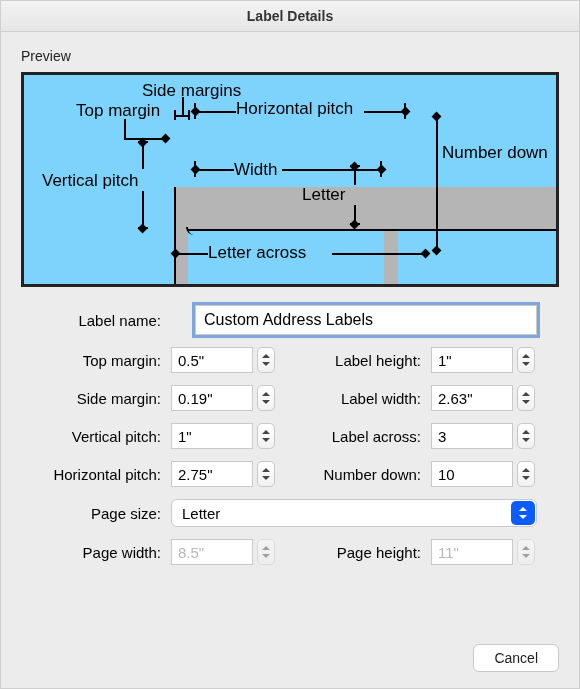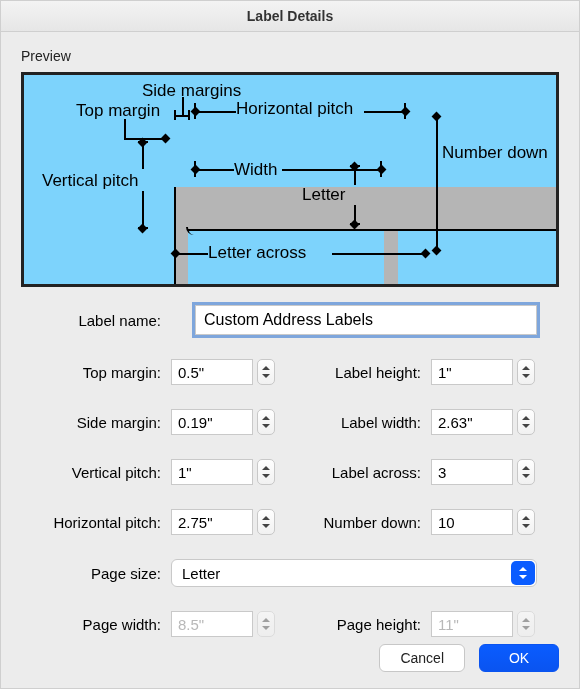--- a/index.html
+++ b/index.html
@@ -50,21 +50,21 @@
   .hline { height:2px; }
   .vline { width:2px; }
   .tick { position:absolute; background:#000; }
   .htick { width:2px; height:10px; }
   .vtick { width:10px; height:2px; }
   
   .diamond { position:absolute; width:7px; height:7px; background:#000; transform:rotate(45deg); }
 
   
   .form { margin-top:18px; display:grid; grid-template-columns:150px 82px 24px 36px 118px 82px 24px;
-          row-gap:24px; align-items:center; font-size:15px; }
+          row-gap:12px; align-items:center; font-size:15px; }
   .form .lab { text-align:right; padding-right:10px; }
   .form .lab.rt { text-align:right; padding-right:10px; }
   .inp {
     height:var(--input-h); box-sizing:border-box; border:1px solid var(--input-border);
     background:var(--input-bg); font-size:15px; padding:0 6px; width:100%;
   }
   .inp:disabled { color:var(--disabled-fg); background:#fff; }
   .full-inp-wrap { grid-column: 2 / 8; padding-left: 24px; }
   .full-inp {
     height:30px; box-sizing:border-box; border:1px solid var(--input-border);
@@ -268,15 +268,14 @@
       <input class="inp" disabled="" value="11&quot;" style="">
       <div class="stepper disabled">
           <div class="chev up"></div>
           <div class="chev down"></div>
         </div>
     </div>
   </div>
 
   <div class="footer">
     <div class="btn btn-default">Cancel</div>
-    <div class="btn btn-primary">OK</div>
   </div>
 </div>
 
 </body></html>

